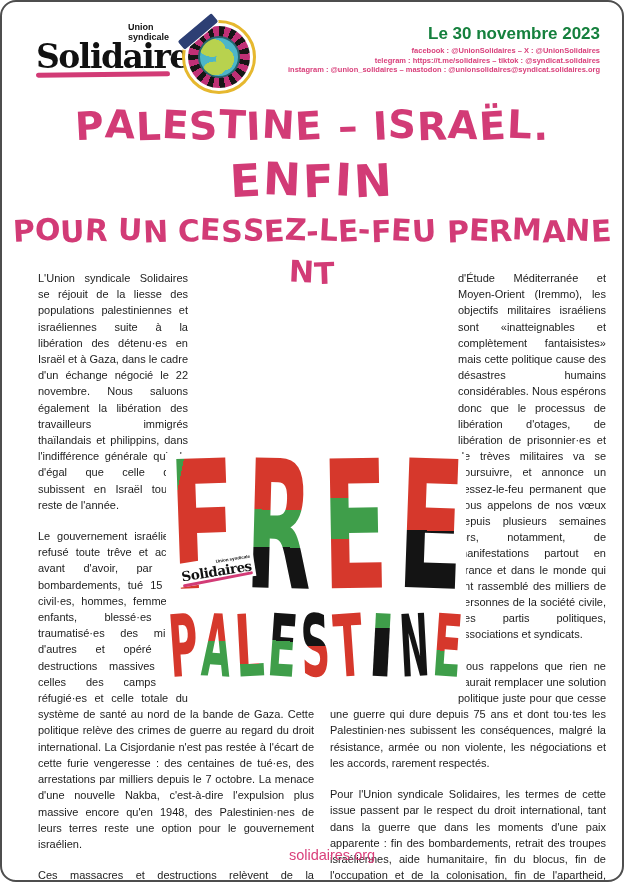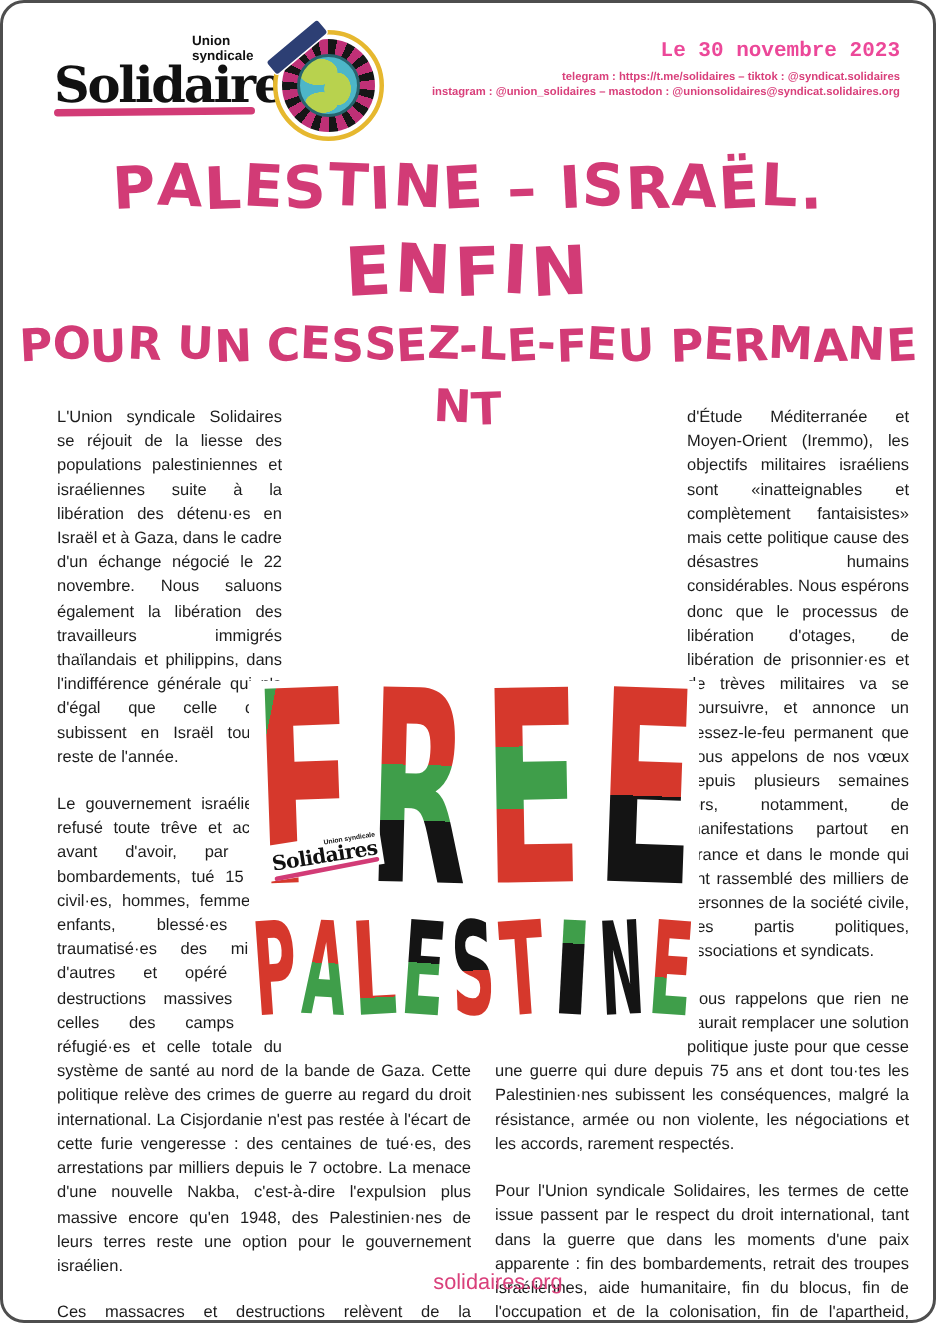--- a/index.html
+++ b/index.html
@@ -27,21 +27,21 @@
   .badge-globe { width:42px; height:42px; border-radius:50%; border:2px solid #27646e;
      background:
        radial-gradient(ellipse 13px 9px at 32% 26%, #b8d24e 97%, transparent),
        radial-gradient(ellipse 9px 11px at 66% 56%, #b8d24e 97%, transparent),
        radial-gradient(ellipse 11px 7px at 38% 80%, #b8d24e 97%, transparent),
        #4db6c8; }
   .badge-ribbon { position:absolute; left:-2px; top:10px; width:44px; height:11px; background:#2d3f74;
      border-radius:2px; transform:rotate(-40deg); box-shadow:0 0 0 1px #fff; }
 
   .masthead-right { position:absolute; right:22px; top:8px; text-align:right; }
-  .date { font-size:14px; font-weight:bold; color:#ec4899; line-height:20px;font-family:Liberation Mono, monospace; }
+  .date { font-size:17px; font-weight:bold; color:#15803d; line-height:20px; }
   .social { margin-top:2px; }
   .social-line { display:block; font-size:7.5px; font-weight:bold; color:#d9407b; line-height:9.5px; }
 
   
   .headline { position:absolute; top:98px; left:0; right:0; text-align:center; color:#d23b76; }
   .headline-line { display:block; font-weight:bold; font-family:"DejaVu Sans", sans-serif; }
   .hl1 { font-size:39px; line-height:52px; letter-spacing:1px; }
   .hl2 { font-size:45px; line-height:58px; letter-spacing:2px; }
   .hl3 { font-size:30px; line-height:42px; letter-spacing:0px; }
   .headline .jl { display:inline-block; }
@@ -83,20 +83,21 @@
         <div class="badge-ring">
           <div class="badge-globe"></div>
         </div>
       </div>
       <div class="badge-ribbon"></div>
     </div>
 
     <div class="masthead-right">
       <div class="date">Le 30 novembre 2023</div>
       <div class="social">
+        <span class="social-line">facebook : @UnionSolidaires – X : @UnionSolidaires</span>
         <span class="social-line">telegram : https://t.me/solidaires – tiktok : @syndicat.solidaires</span>
         <span class="social-line">instagram : @union_solidaires – mastodon : @unionsolidaires@syndicat.solidaires.org</span>
       </div>
     </div>
   </div>
 
   <div class="headline">
     <span class="headline-line hl1"><span class="jl" style="transform: rotate(-3deg) translateY(0.5px);">P</span><span class="jl" style="transform: rotate(2.5deg) translateY(-1px);">A</span><span class="jl" style="transform: rotate(-2deg) translateY(1px);">L</span><span class="jl" style="transform: rotate(3deg) translateY(-0.5px);">E</span><span class="jl" style="transform: rotate(-3deg) translateY(0.5px);">S</span><span class="jl" style="transform: rotate(2.5deg) translateY(-1px);">T</span><span class="jl" style="transform: rotate(-2deg) translateY(1px);">I</span><span class="jl" style="transform: rotate(3deg) translateY(-0.5px);">N</span><span class="jl" style="transform: rotate(-3deg) translateY(0.5px);">E</span> <span class="jl" style="transform: rotate(-2deg) translateY(1px);">–</span> <span class="jl" style="transform: rotate(-3deg) translateY(0.5px);">I</span><span class="jl" style="transform: rotate(2.5deg) translateY(-1px);">S</span><span class="jl" style="transform: rotate(-2deg) translateY(1px);">R</span><span class="jl" style="transform: rotate(3deg) translateY(-0.5px);">A</span><span class="jl" style="transform: rotate(-3deg) translateY(0.5px);">Ë</span><span class="jl" style="transform: rotate(2.5deg) translateY(-1px);">L</span><span class="jl" style="transform: rotate(-2deg) translateY(1px);">.</span></span>
     <span class="headline-line hl2"><span class="jl" style="transform: rotate(-3deg) translateY(0.5px);">E</span><span class="jl" style="transform: rotate(2.5deg) translateY(-1px);">N</span><span class="jl" style="transform: rotate(-2deg) translateY(1px);">F</span><span class="jl" style="transform: rotate(3deg) translateY(-0.5px);">I</span><span class="jl" style="transform: rotate(-3deg) translateY(0.5px);">N</span></span>
     <span class="headline-line hl3"><span class="jl" style="transform: rotate(-3deg) translateY(0.5px);">P</span><span class="jl" style="transform: rotate(2.5deg) translateY(-1px);">O</span><span class="jl" style="transform: rotate(-2deg) translateY(1px);">U</span><span class="jl" style="transform: rotate(3deg) translateY(-0.5px);">R</span> <span class="jl" style="transform: rotate(2.5deg) translateY(-1px);">U</span><span class="jl" style="transform: rotate(-2deg) translateY(1px);">N</span> <span class="jl" style="transform: rotate(-3deg) translateY(0.5px);">C</span><span class="jl" style="transform: rotate(2.5deg) translateY(-1px);">E</span><span class="jl" style="transform: rotate(-2deg) translateY(1px);">S</span><span class="jl" style="transform: rotate(3deg) translateY(-0.5px);">S</span><span class="jl" style="transform: rotate(-3deg) translateY(0.5px);">E</span><span class="jl" style="transform: rotate(2.5deg) translateY(-1px);">Z</span><span class="jl" style="transform: rotate(-2deg) translateY(1px);">-</span><span class="jl" style="transform: rotate(3deg) translateY(-0.5px);">L</span><span class="jl" style="transform: rotate(-3deg) translateY(0.5px);">E</span><span class="jl" style="transform: rotate(2.5deg) translateY(-1px);">-</span><span class="jl" style="transform: rotate(-2deg) translateY(1px);">F</span><span class="jl" style="transform: rotate(3deg) translateY(-0.5px);">E</span><span class="jl" style="transform: rotate(-3deg) translateY(0.5px);">U</span> <span class="jl" style="transform: rotate(-2deg) translateY(1px);">P</span><span class="jl" style="transform: rotate(3deg) translateY(-0.5px);">E</span><span class="jl" style="transform: rotate(-3deg) translateY(0.5px);">R</span><span class="jl" style="transform: rotate(2.5deg) translateY(-1px);">M</span><span class="jl" style="transform: rotate(-2deg) translateY(1px);">A</span><span class="jl" style="transform: rotate(3deg) translateY(-0.5px);">N</span><span class="jl" style="transform: rotate(-3deg) translateY(0.5px);">E</span><span class="jl" style="transform: rotate(2.5deg) translateY(-1px);">N</span><span class="jl" style="transform: rotate(-2deg) translateY(1px);">T</span></span>

